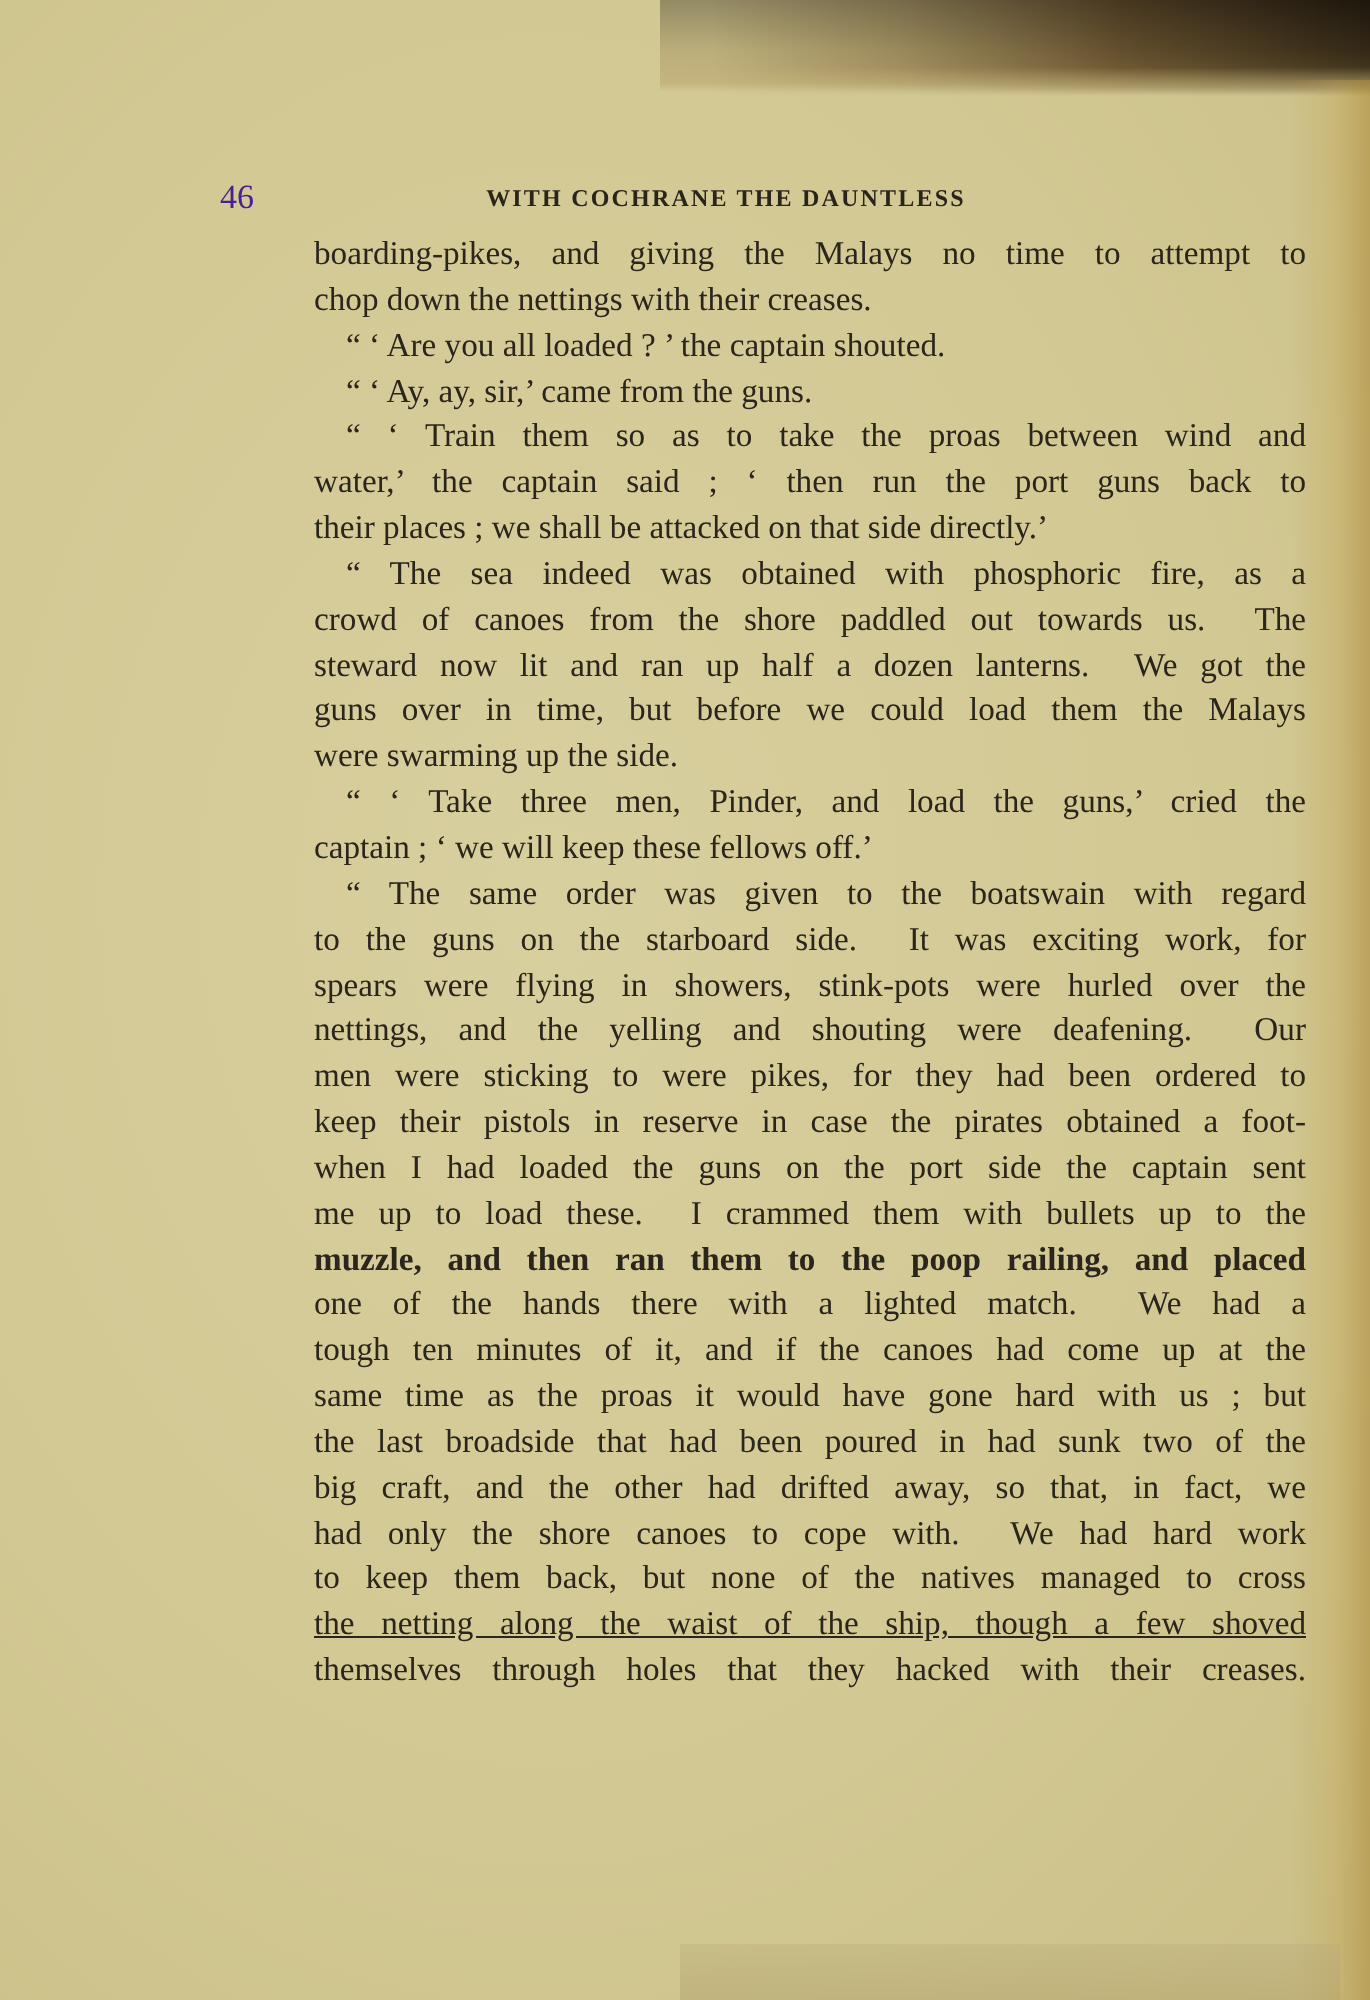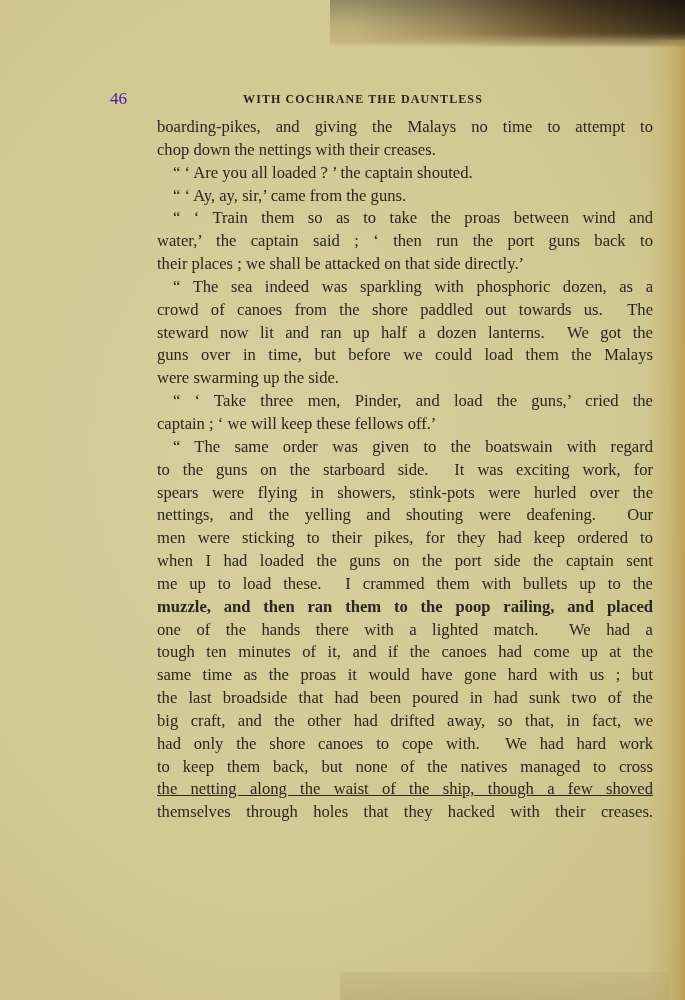--- a/index.html
+++ b/index.html
@@ -64,32 +64,33 @@
 </div>
 
 <div class="text-block" id="text-block">
     <div class="line"><span style="white-space: pre;">boarding-pikes, and giving the Malays no time to attempt to</span></div>
     <div class="line last">chop down the nettings with their creases.</div>
     <div class="line indent last">“ ‘ Are you all loaded ? ’ the captain shouted.</div>
     <div class="line indent last">“ ‘ Ay, ay, sir,’ came from the guns.</div>
     <div class="line indent"><span style="white-space: pre;">“ ‘ Train them so as to take the proas between wind and</span></div>
     <div class="line"><span style="white-space: pre;">water,’ the captain said ; ‘ then run the port guns back to</span></div>
     <div class="line last">their places ; we shall be attacked on that side directly.’</div>
-    <div class="line indent"><span style="white-space: pre;">“ The sea indeed was sparkling with phosphoric dozen, as a</span></div>
+    <div class="line indent"><span style="white-space: pre;">“ The sea indeed was obtained with phosphoric fire, as a</span></div>
     <div class="line"><span style="white-space: pre;">crowd of canoes from the shore paddled out towards us.  The</span></div>
     <div class="line"><span style="white-space: pre;">steward now lit and ran up half a dozen lanterns.  We got the</span></div>
     <div class="line"><span style="white-space: pre;">guns over in time, but before we could load them the Malays</span></div>
     <div class="line last">were swarming up the side.</div>
     <div class="line indent"><span style="white-space: pre;">“ ‘ Take three men, Pinder, and load the guns,’ cried the</span></div>
     <div class="line last">captain ; ‘ we will keep these fellows off.’</div>
     <div class="line indent"><span style="white-space: pre;">“ The same order was given to the boatswain with regard</span></div>
     <div class="line"><span style="white-space: pre;">to the guns on the starboard side.  It was exciting work, for</span></div>
     <div class="line"><span style="white-space: pre;">spears were flying in showers, stink-pots were hurled over the</span></div>
     <div class="line"><span style="white-space: pre;">nettings, and the yelling and shouting were deafening.  Our</span></div>
-    <div class="line"><span style="white-space: pre;">men were sticking to their pikes, for they had keep ordered to</span></div>
+    <div class="line"><span style="white-space: pre;">men were sticking to were pikes, for they had been ordered to</span></div>
+    <div class="line"><span style="white-space: pre;">keep their pistols in reserve in case the pirates obtained a foot-</span></div>
     <div class="line"><span style="white-space: pre;">when I had loaded the guns on the port side the captain sent</span></div>
     <div class="line"><span style="white-space: pre;">me up to load these.  I crammed them with bullets up to the</span></div>
     <div class="line"><span style="white-space: pre; font-weight: bold;">muzzle, and then ran them to the poop railing, and placed</span></div>
     <div class="line"><span style="white-space: pre;">one of the hands there with a lighted match.  We had a</span></div>
     <div class="line"><span style="white-space: pre;">tough ten minutes of it, and if the canoes had come up at the</span></div>
     <div class="line"><span style="white-space: pre;">same time as the proas it would have gone hard with us ; but</span></div>
     <div class="line"><span style="white-space: pre;">the last broadside that had been poured in had sunk two of the</span></div>
     <div class="line"><span style="white-space: pre;">big craft, and the other had drifted away, so that, in fact, we</span></div>
     <div class="line"><span style="white-space: pre;">had only the shore canoes to cope with.  We had hard work</span></div>
     <div class="line"><span style="white-space: pre;">to keep them back, but none of the natives managed to cross</span></div>

